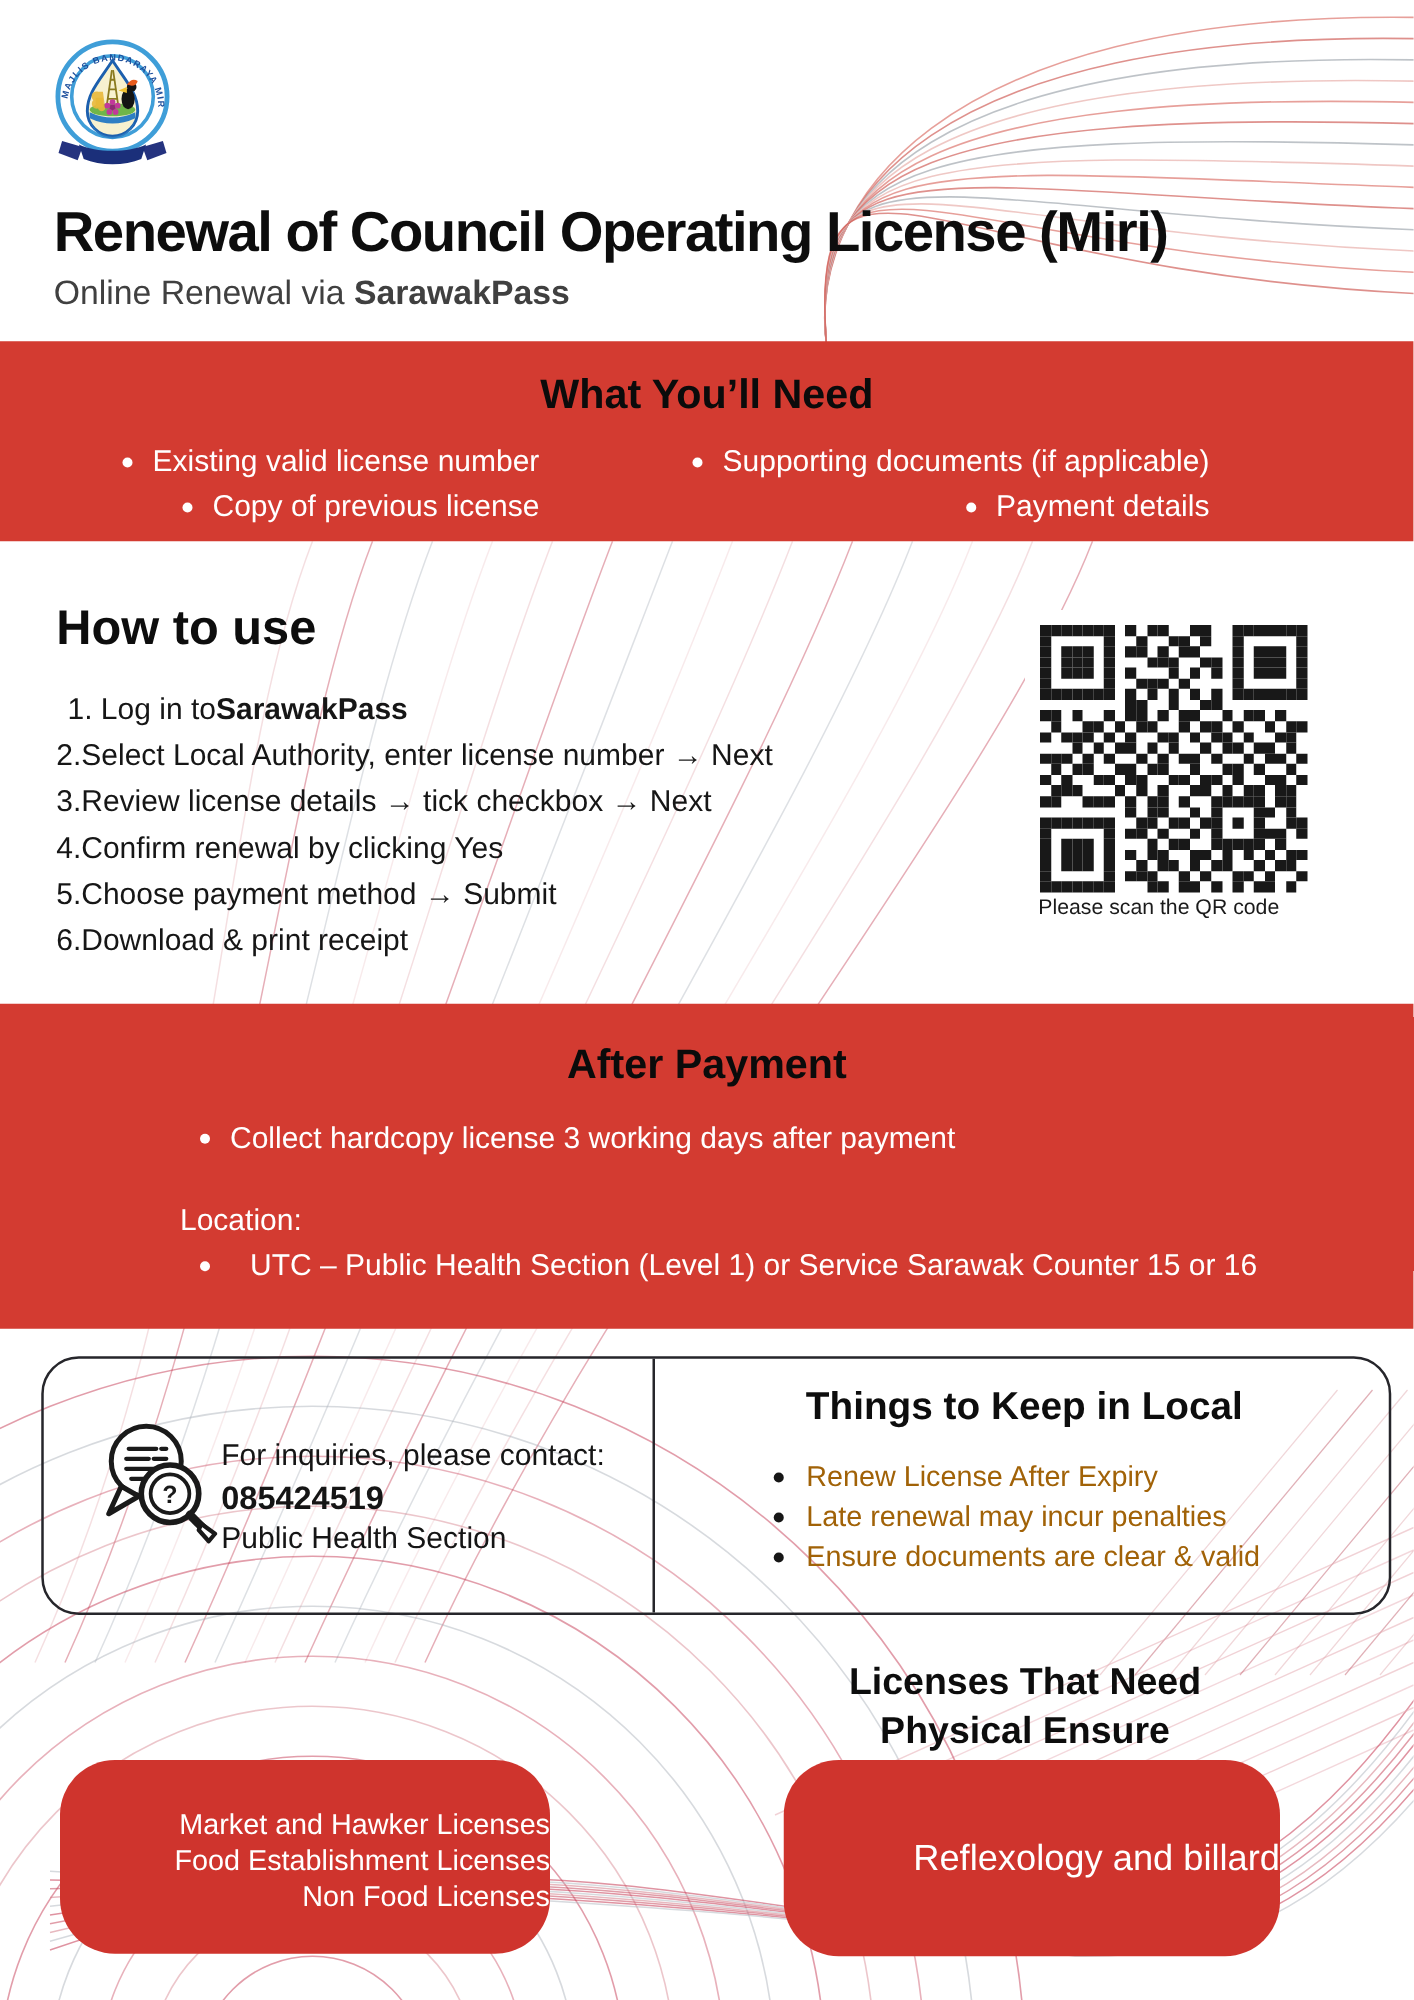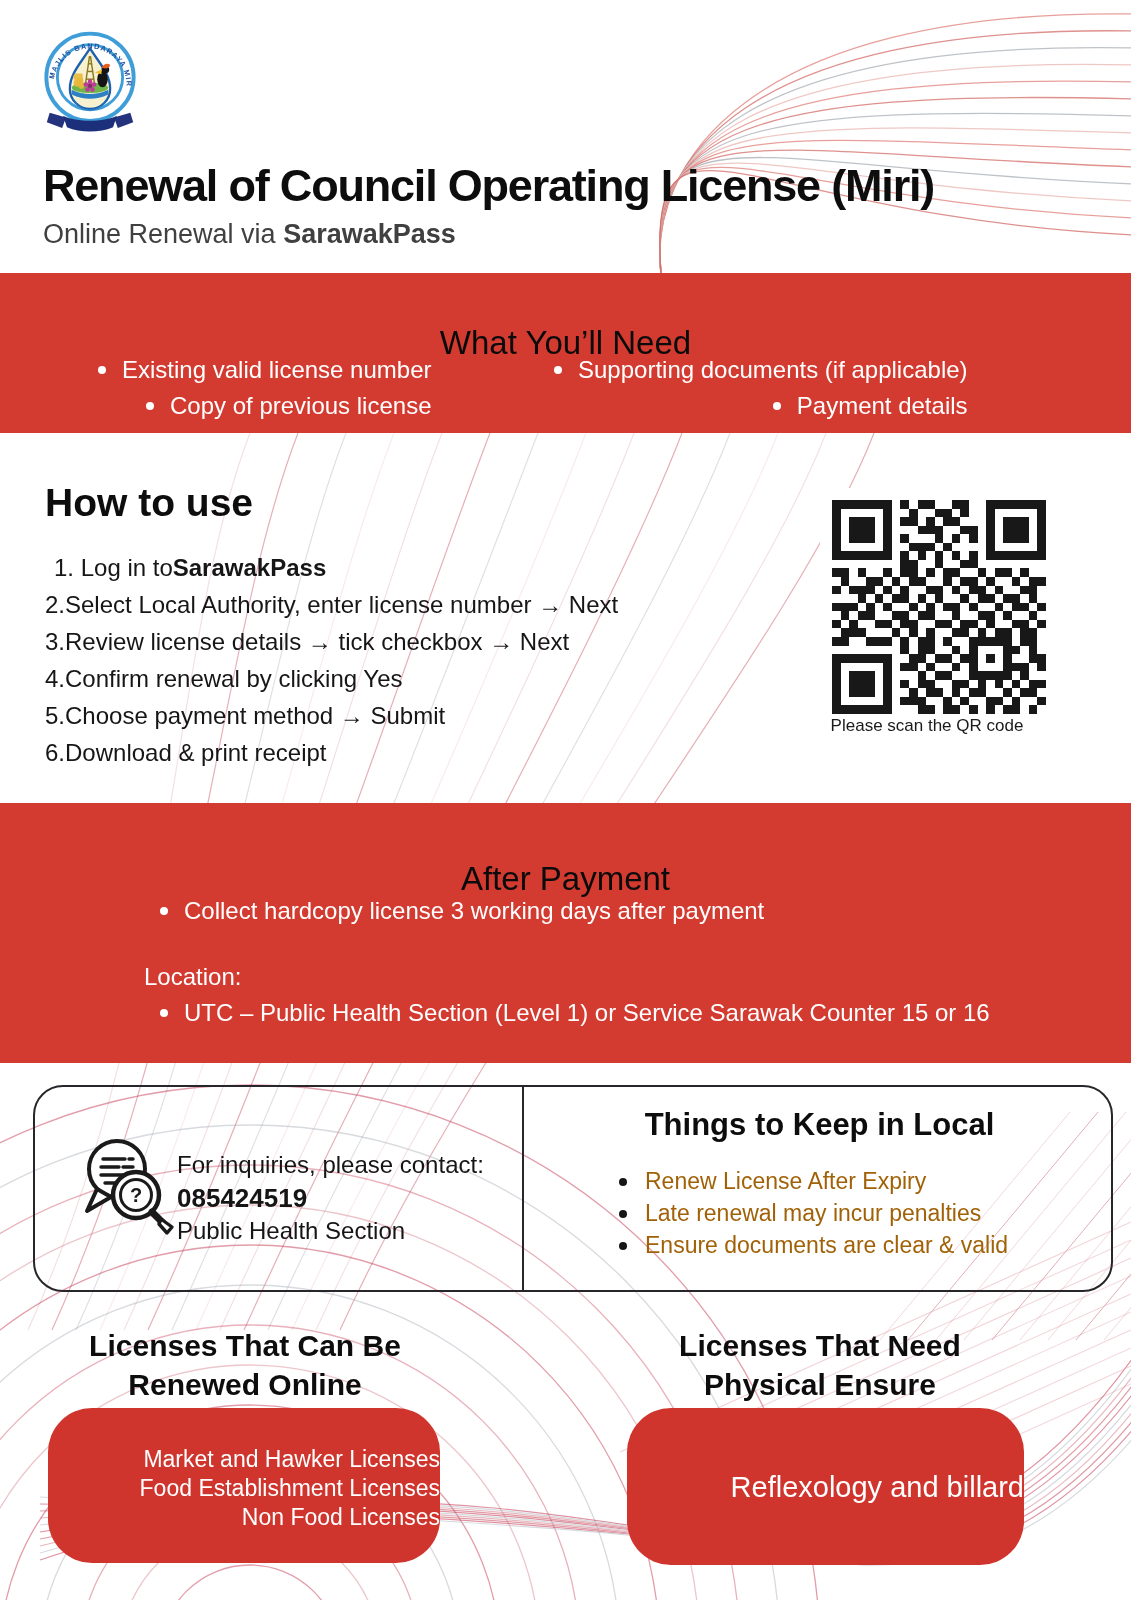--- a/index.html
+++ b/index.html
@@ -21,21 +21,21 @@
   }
   .subtitle { left:43px; top:219px; font-size:27px; color:#404040; }
   .subtitle b { font-weight:bold; }
 
   
   .banner { left:0; width:1131px; }
   .banner1 { top:273px; height:160px; }
   .banner2 { top:803px; height:260px; }
   .banner-h {
     position:absolute; left:0; width:100%; text-align:center;
-    font-size:33px; font-weight:normal; color:#0b0b0b;margin-top:28px;
+    font-size:33px; font-weight:bold; color:#0b0b0b;
   }
   .banner1 .banner-h { top:23px; }
   .banner2 .banner-h { top:29px; }
   .brow { position:absolute; display:flex; color:#ffffff; font-size:24px; line-height:30px; }
   .brow .dot { flex:none; width:8px; height:8px; border-radius:50%; background:#ffffff; margin:11px 16px 0 0; }
   .b1col { position:absolute; top:82px; }
   .b1col .brow { position:static; margin-bottom:6px;justify-content:flex-end; }
   .b1col1 { left:98px; }
   .b1col2 { left:554px; }
   .loc-label { position:absolute; left:144px; top:160px; color:#ffffff; font-size:24px; }
@@ -907,21 +907,21 @@
   </div>
   <div class="layer qr-caption">Please scan the QR code</div>
 
   <div class="layer banner banner2" style="background:#d33b31">
     <div class="banner-h">After Payment</div>
     <div class="brow" style="left:160px; top:93px;">
         <span class="dot"></span>
         <span>Collect hardcopy license 3 working days after payment</span>
       </div>
     <div class="loc-label">Location:</div>
-    <div class="brow" style="left:160px; top:195px;">
+    <div class="brow" style="left:160px; top:195px;gap:16px;">
         <span class="dot"></span>
         <span>UTC – Public Health Section (Level 1) or Service Sarawak Counter 15 or 16</span>
       </div>
   </div>
 
   <div class="layer infobox">
     <div class="divider"></div>
 
     <svg class="contact-icon" viewBox="0 0 104 108" fill="none">
       <circle cx="42" cy="34" r="28" fill="#ffffff" stroke="#1a1a1a" stroke-width="4"></circle>
@@ -955,24 +955,20 @@
           <span class="dot"></span>
           <span>Late renewal may incur penalties</span>
         </div>
       <div class="row">
           <span class="dot"></span>
           <span>Ensure documents are clear &amp; valid</span>
         </div>
     </div>
   </div>
 
-  <div class="layer bh bh-left">
-    <div>Licenses That Can Be</div>
-    <div>Renewed Online</div>
-  </div>
   <div class="layer bh bh-right">
     <div>Licenses That Need</div>
     <div>Physical Ensure</div>
   </div>
 
   <div class="layer redbox redbox-left" style="background:#cf342d">
     <div>Market and Hawker Licenses</div>
     <div>Food Establishment Licenses</div>
     <div>Non Food Licenses</div>
   </div>

